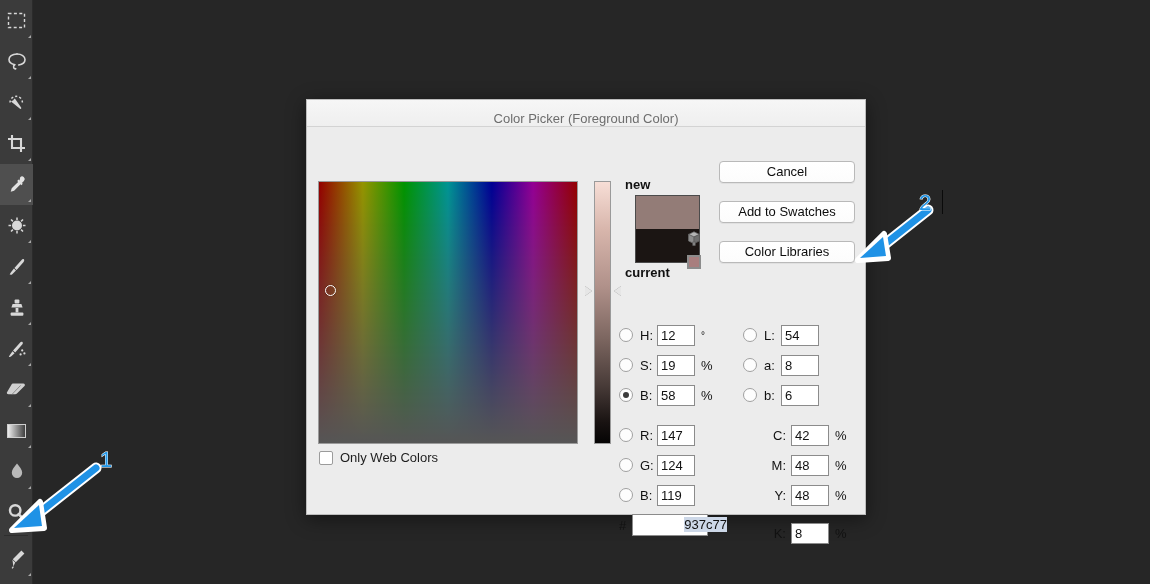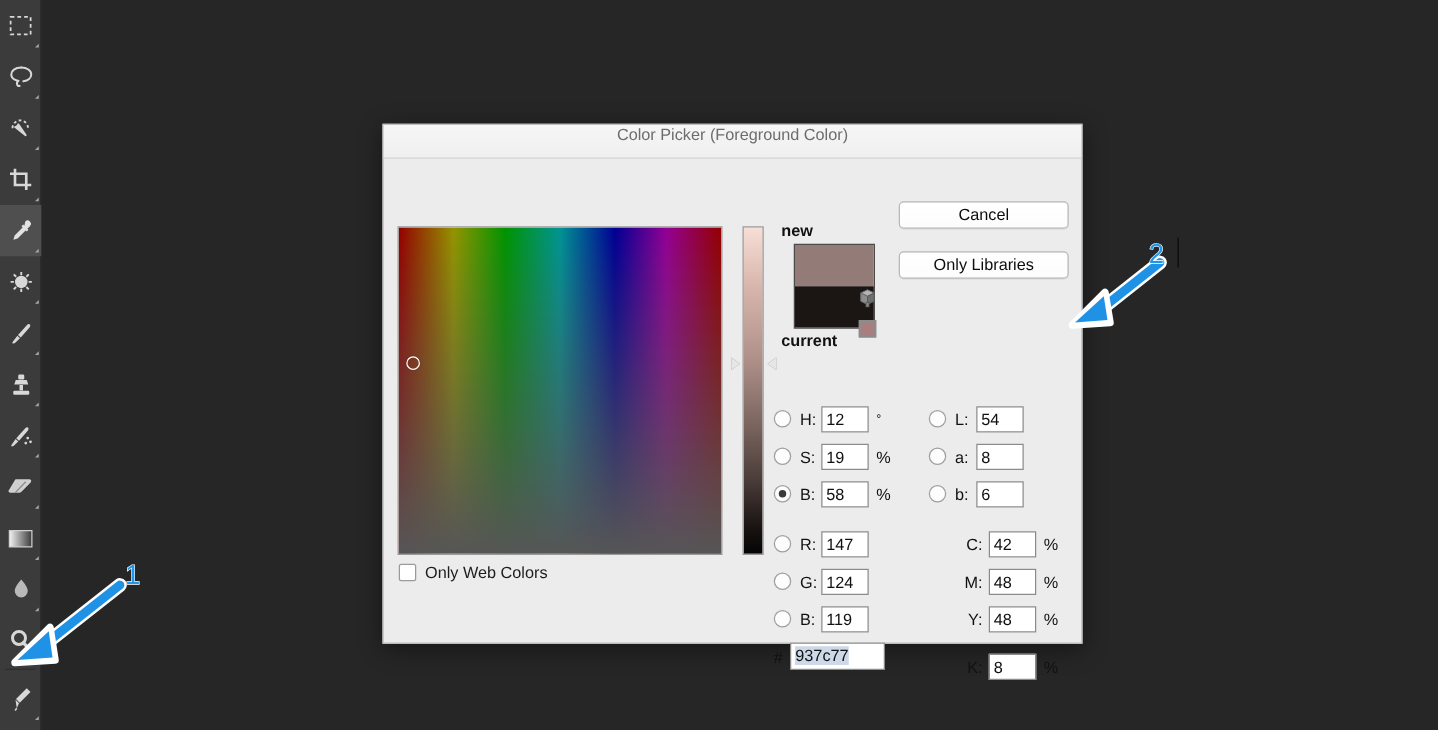--- a/index.html
+++ b/index.html
@@ -42,21 +42,21 @@
     left: 306px; top: 99px;
     width: 560px; height: 416px;
     background: #ececec;
     border: 1px solid #bdbdbd;
     box-shadow: 0 4px 18px rgba(0,0,0,.45);
   }
   #titlebar {
     height: 27px;
     background: linear-gradient(#f6f6f6, #efefef);
     border-bottom: 1px solid #d3d3d3;
-    display: flex; align-items: flex-start; justify-content: center;
+    display: flex; align-items: flex-end; justify-content: center;
   }
   #titlebar span {
     font-size: 13px; color: #6d6d6d;
   }
   #dlg-body { position: relative; height: 388px; }
 
   
   #color-field {
     position: absolute; left: 11px; top: 54px;
     width: 260px; height: 263px;
@@ -187,21 +187,21 @@
     display: flex; align-items: center;
   }
   #hexrow .hash { margin-right: 6px; }
   #hex-input {
     width: 76px; height: 22px;
     background: #ffffff;
     border: 1px solid #8b8b8b;
     font-size: 13px; padding: 0 3px; line-height: 20px;
     font-family: "Liberation Sans", sans-serif;
   }
-  #hex-input span { background: #cdd8e8; }
+  #hex-input span { background: #cdd8e8; margin-left: 48px; }
 
   
   .anno-num {
     position: absolute;
     font-size: 22px;
     color: #2196e8;
     font-family: "Liberation Sans", sans-serif;
     -webkit-text-stroke: 1px #ffffff;
     paint-order: stroke fill;
   }
@@ -391,21 +391,22 @@
         <path d="M7 .8 12.4 3.4 7 6 1.6 3.4z" fill="#b4b4b4" stroke="#6b6b6b" stroke-width=".8"></path>
         <path d="M1.6 3.4 7 6v6.6L1.6 10z" fill="#8d8d8d" stroke="#6b6b6b" stroke-width=".8"></path>
         <path d="M12.4 3.4 7 6v6.6L12.4 10z" fill="#6e6e6e" stroke="#5b5b5b" stroke-width=".8"></path>
         <rect x="5.8" y="11" width="2.4" height="3.6" fill="#8a8a8a" stroke="#5b5b5b" stroke-width=".7"></rect>
       </svg>
       <div id="websafe-box"></div>
     </div>
 
     <div id="buttons">
       <button class="btn">Cancel</button>
-      <button class="btn gap">Only Libraries</button>
+      <button class="btn gap">Add to Swatches</button>
+      <button class="btn gap">Color Libraries</button>
     </div>
 
     <div id="fields">
 
       <div class="colL">
         <div class="frow">
           <span class="radio"></span>
           <span class="lbl">H:</span>
           <input class="inp" value="12" style="">
           <span class="unit" style="font-size:10px">°</span>

